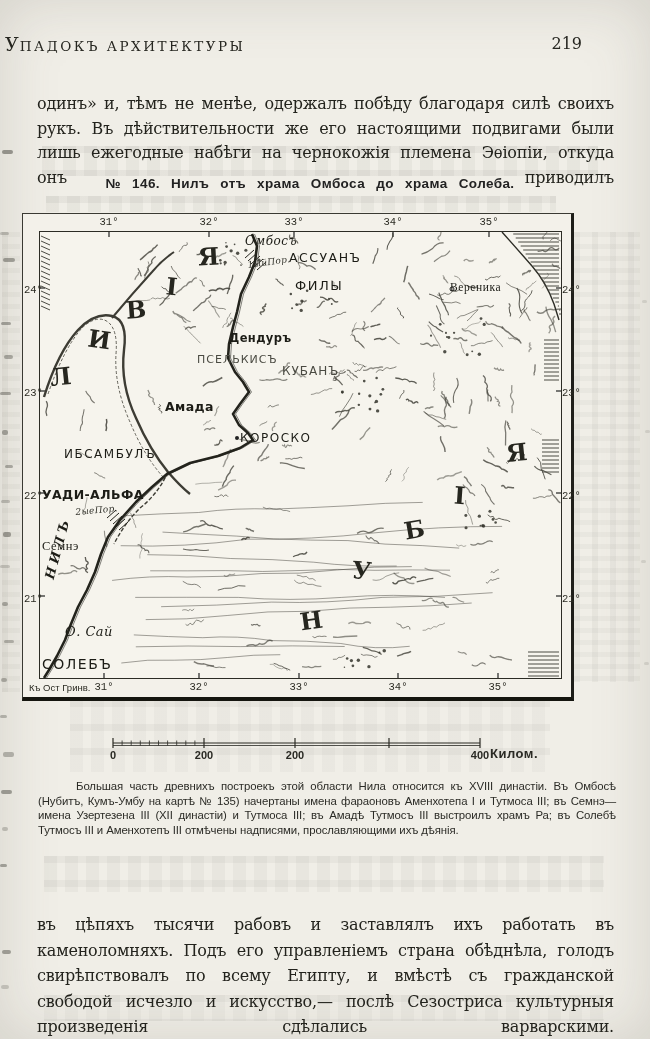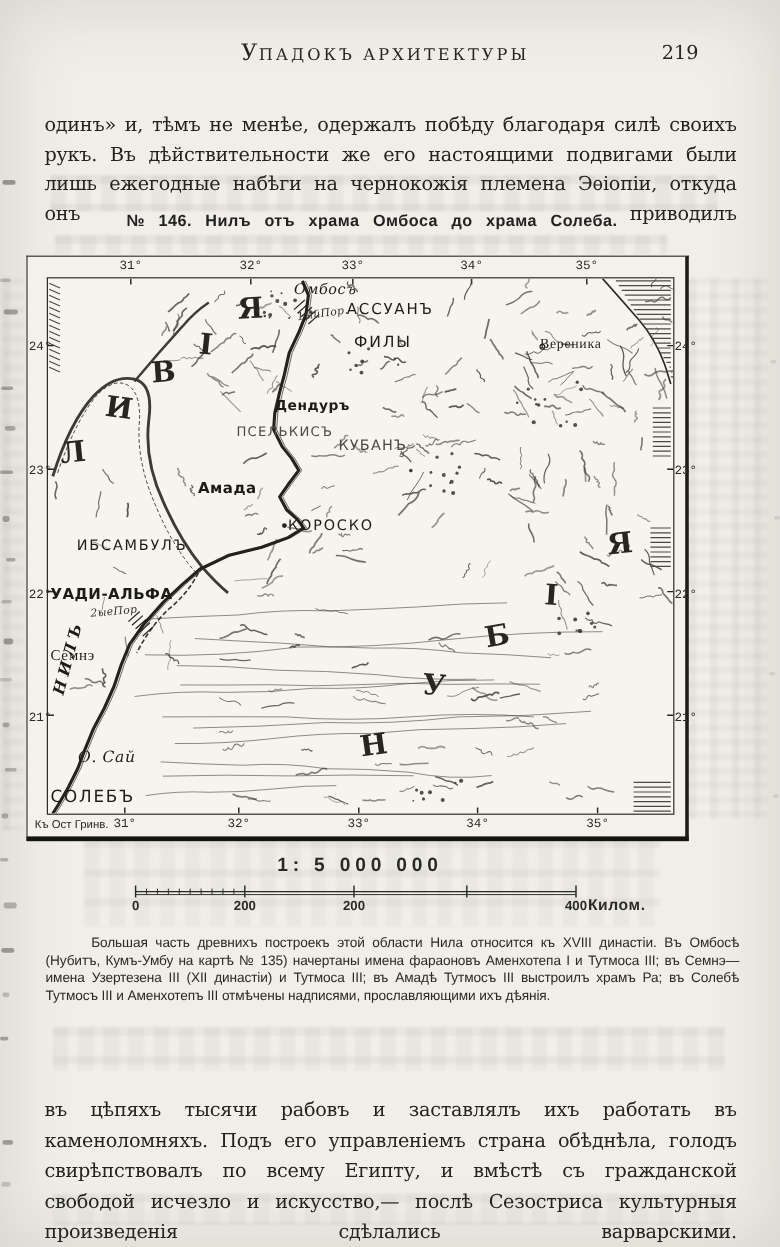--- a/index.html
+++ b/index.html
@@ -1,21 +1,21 @@
 <!DOCTYPE html>
 <html><head>
 <meta charset="utf-8">
 <style>
   html,body{margin:0;padding:0;}
   body{width:650px;height:1039px;overflow:hidden;background:#e8e6df;}
   .page{position:relative;width:650px;height:1039px;background:#f0eee7;
         font-family:"DejaVu Serif",serif;color:#21211c;
         box-shadow:inset 0 0 60px rgba(90,85,70,.18);}
   
-  .running-head{position:absolute;top:33px;left:16px;width:610px;text-align:center;
+  .running-head{position:absolute;top:33px;left:5px;width:610px;text-align:left;
       font-size:13.5px;letter-spacing:2.5px;color:#262620;}
   .running-head .rh-initial{font-size:19px;letter-spacing:1px;}
   .running-head .rh-rest{text-transform:uppercase;}
   .page-num{position:absolute;top:34px;right:68px;font-size:16px;color:#262620;}
   
   .para{position:absolute;left:37px;width:577px;text-align:justify;text-align-last:justify;
       font-size:16px;line-height:24.5px;letter-spacing:-.2px;word-spacing:2px;color:#23231d;}
   .para-top{top:76px;}
   .para-bottom{top:896px;line-height:25.5px;}
   
@@ -520,21 +520,20 @@
       <div class="coord coord-side" style="left: 1px; top: 173px;">23°</div>
       <div class="coord coord-side" style="left: 1px; top: 276px;">22°</div>
       <div class="coord coord-side" style="left: 1px; top: 379px;">21°</div>
       <div class="coord coord-side" style="left: 539px; top: 70px;">24°</div>
       <div class="coord coord-side" style="left: 539px; top: 173px;">23°</div>
       <div class="coord coord-side" style="left: 539px; top: 276px;">22°</div>
       <div class="coord coord-side" style="left: 539px; top: 379px;">21°</div>
       <div class="gw-note" style="left: 6px; top: 468px;">Къ Ост Гринв.</div>
     </div>
 
-  <div class="scale-title">1: 5 000 000</div>
   <div class="scale-bar" id="scale-bar"><svg width="470" height="14">
         <line x1="13" y1="7" x2="380" y2="7" stroke="#2a2a24" stroke-width="1.2"></line>
         <line x1="13" y1="9.5" x2="380" y2="9.5" stroke="#2a2a24" stroke-width="0.8"></line>
         <line x1="13" y1="2" x2="13" y2="12" stroke="#2a2a24" stroke-width="1.2"></line>
         <line x1="104" y1="2" x2="104" y2="12" stroke="#2a2a24" stroke-width="1.2"></line>
         <line x1="195" y1="2" x2="195" y2="12" stroke="#2a2a24" stroke-width="1.2"></line>
         <line x1="289" y1="2" x2="289" y2="12" stroke="#2a2a24" stroke-width="1.2"></line>
         <line x1="380" y1="2" x2="380" y2="12" stroke="#2a2a24" stroke-width="1.2"></line>
         <line x1="22.1" y1="4.5" x2="22.1" y2="9.5" stroke="#2a2a24" stroke-width="0.8"></line>
         <line x1="31.2" y1="4.5" x2="31.2" y2="9.5" stroke="#2a2a24" stroke-width="0.8"></line>

